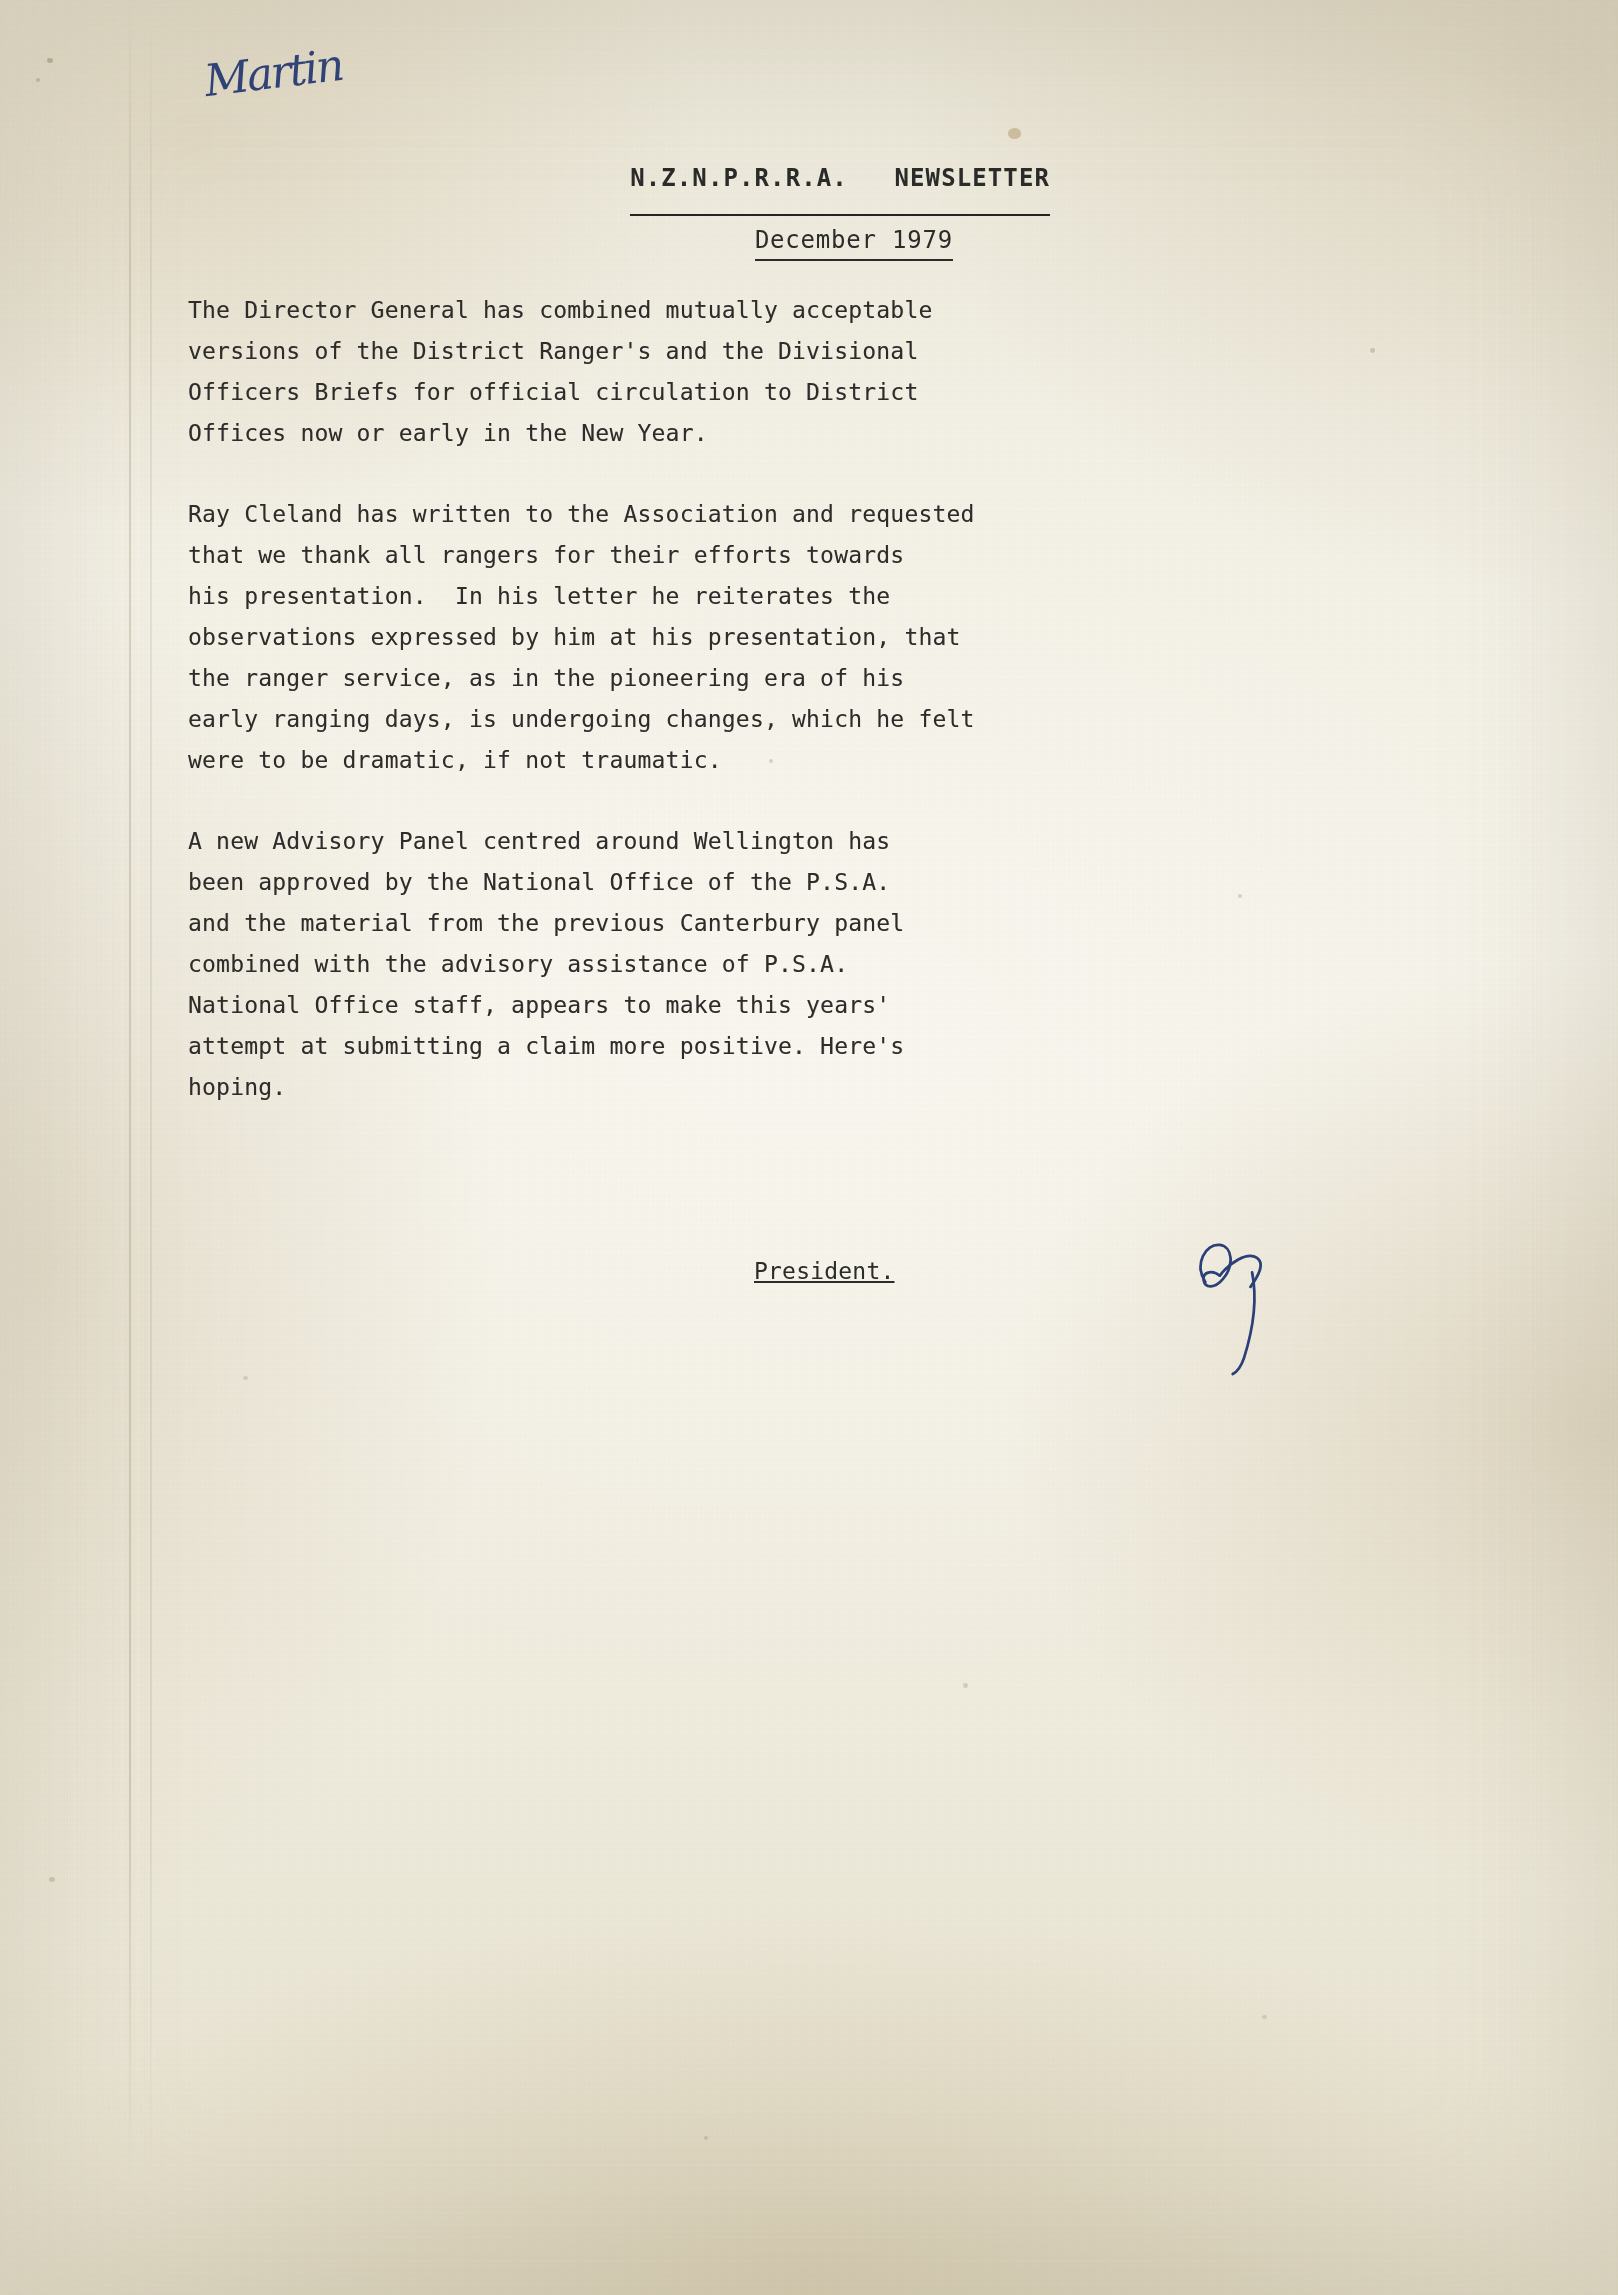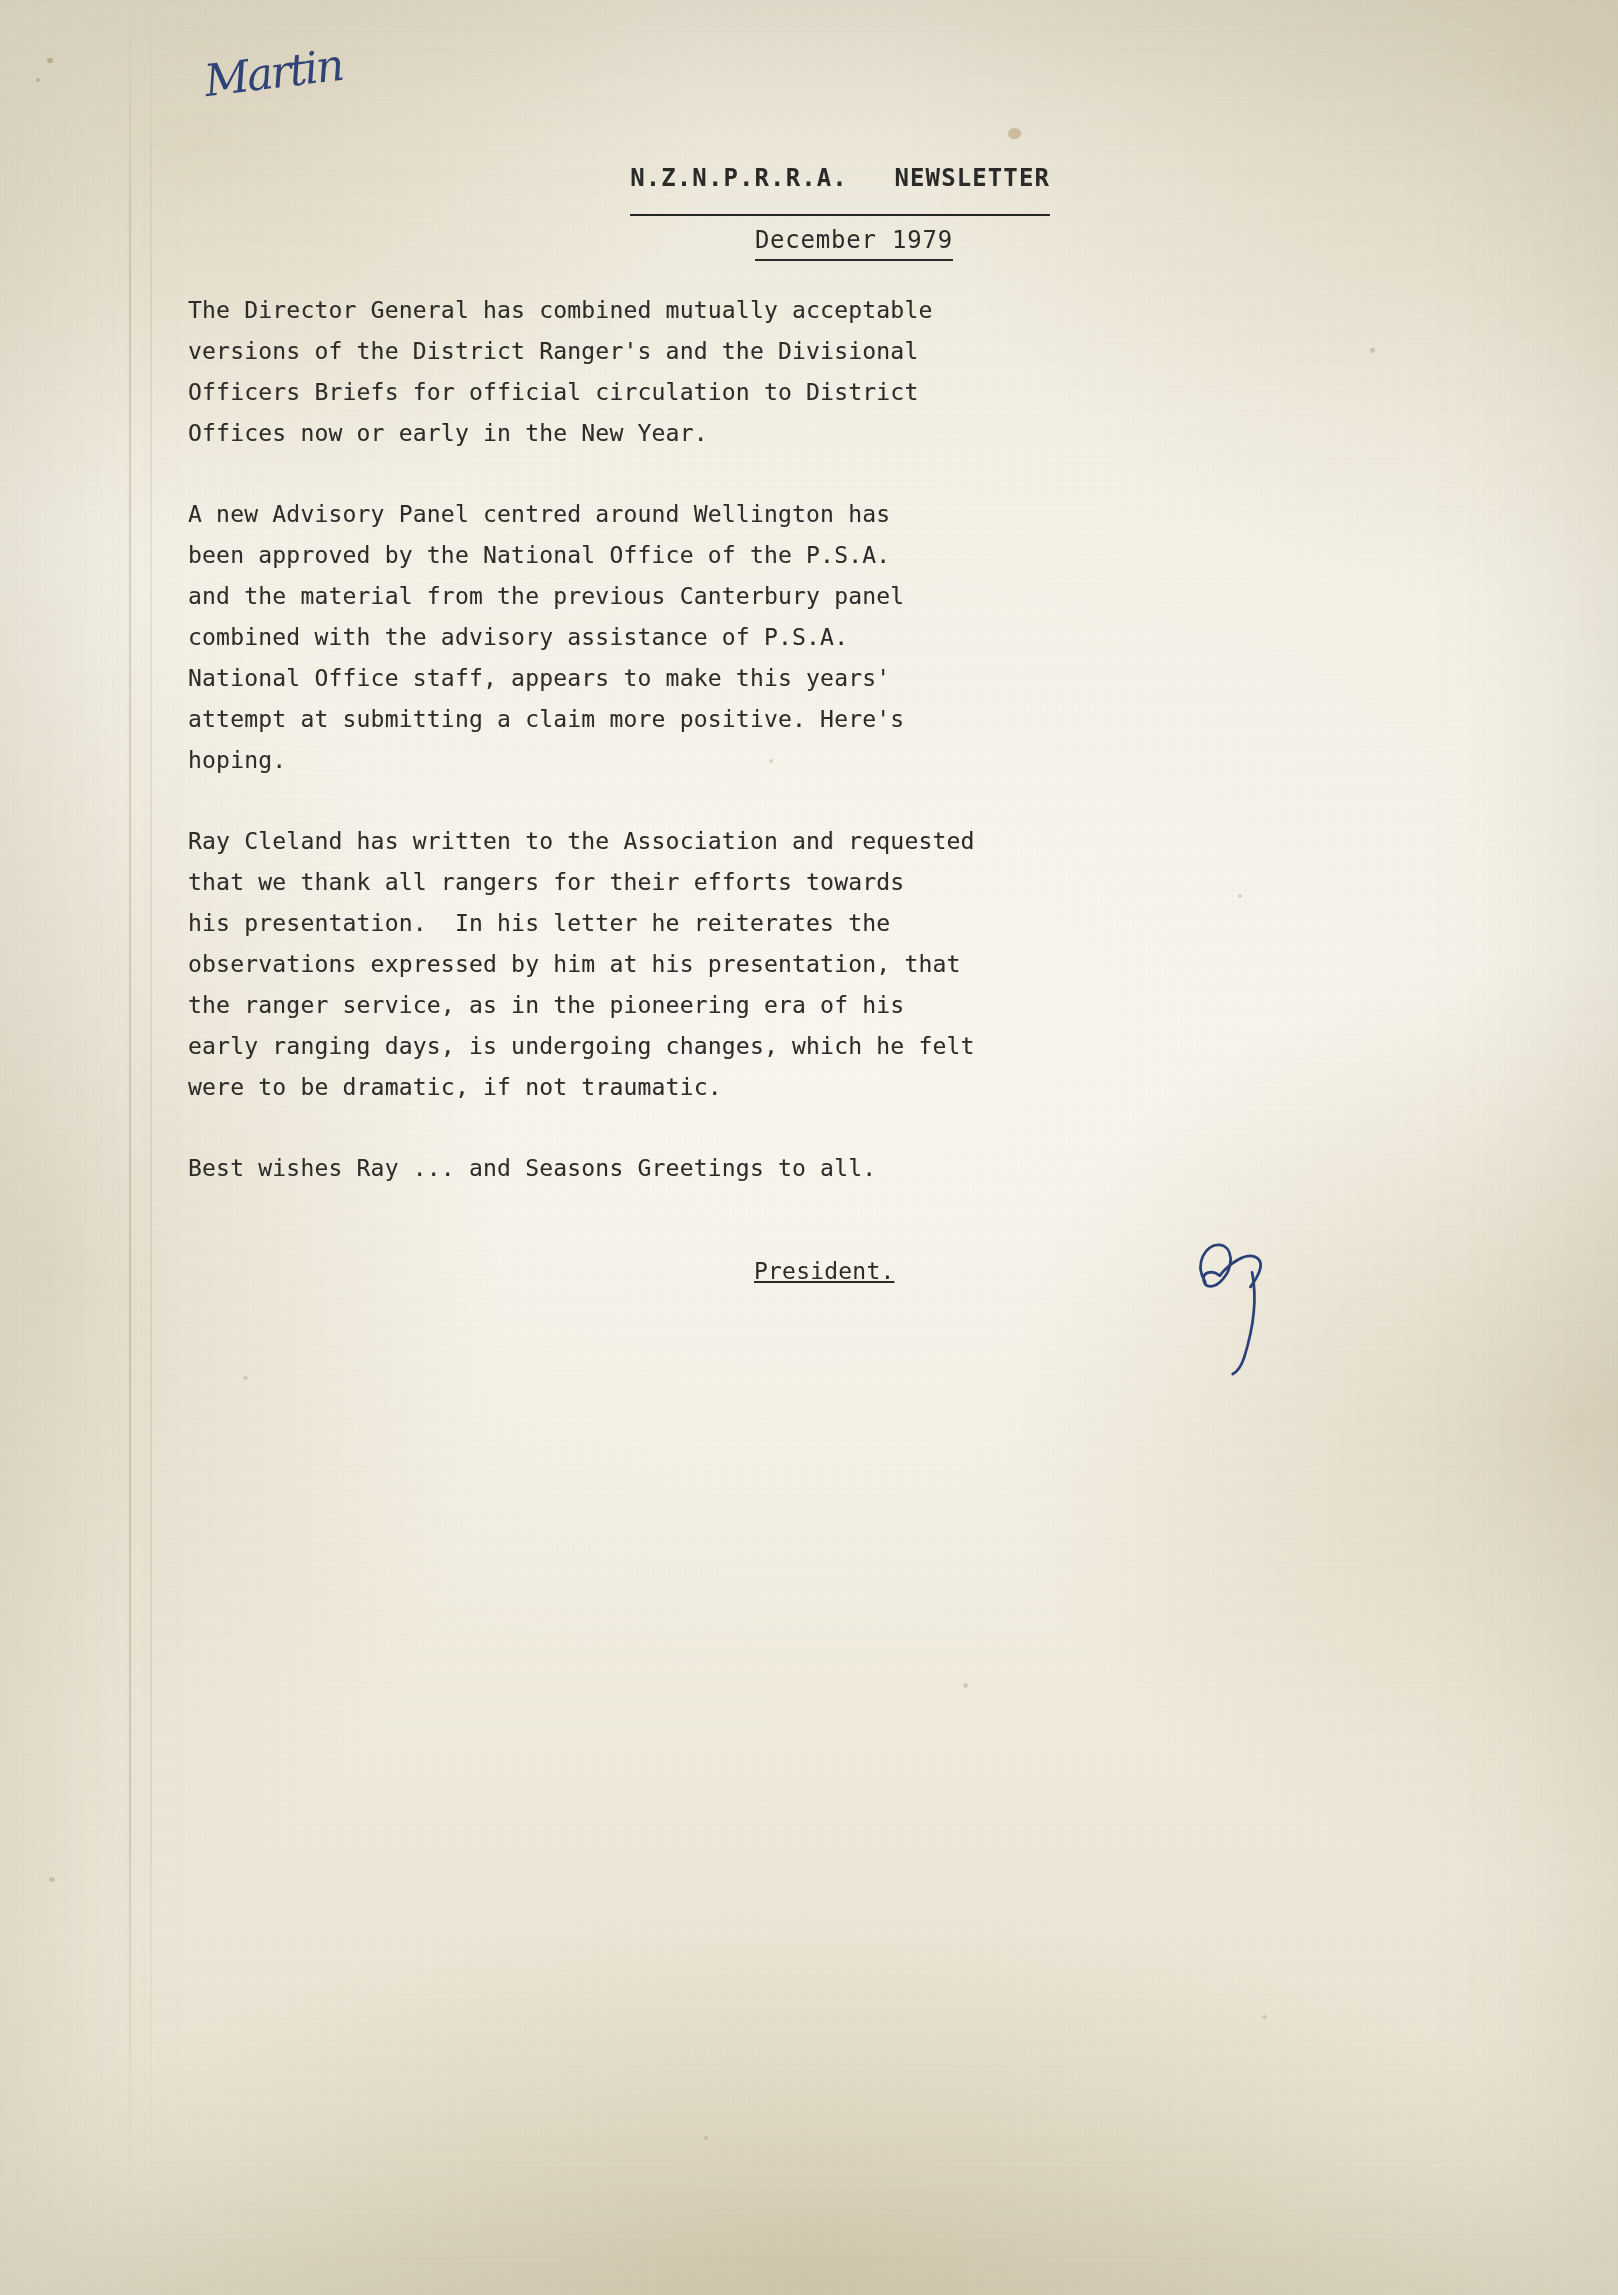--- a/index.html
+++ b/index.html
@@ -184,35 +184,34 @@
 
   <div class="typed date-line">
     <span class="u">December 1979</span>
   </div>
 
   <div class="body-block" style="top:290px;">
     <p>The Director General has combined mutually acceptable
 versions of the District Ranger's and the Divisional
 Officers Briefs for official circulation to District
 Offices now or early in the New Year.</p>
+    <p>Ray Cleland has written to the Association and requested
+that we thank all rangers for their efforts towards
+his presentation.  In his letter he reiterates the
+observations expressed by him at his presentation, that
+the ranger service, as in the pioneering era of his
+early ranging days, is undergoing changes, which he felt
+were to be dramatic, if not traumatic.</p>
     <p>A new Advisory Panel centred around Wellington has
 been approved by the National Office of the P.S.A.
 and the material from the previous Canterbury panel
 combined with the advisory assistance of P.S.A.
 National Office staff, appears to make this years'
 attempt at submitting a claim more positive. Here's
 hoping.</p>
-    <p>Ray Cleland has written to the Association and requested
-that we thank all rangers for their efforts towards
-his presentation.  In his letter he reiterates the
-observations expressed by him at his presentation, that
-the ranger service, as in the pioneering era of his
-early ranging days, is undergoing changes, which he felt
-were to be dramatic, if not traumatic.</p>
-    <p>Best wishes Ray ... and Seasons Greetings to all.</p>
   </div>
 
   <div class="typed president">President.</div>
 
   <svg class="sig-svg" viewBox="0 0 140 190">
     <g fill="none" stroke="#2b3f78" stroke-width="3.4" stroke-linecap="round" stroke-linejoin="round">
       <path d="M40 74 C26 52, 40 26, 58 28 C74 30, 76 54, 62 70 C52 82, 40 82, 38 72 C36 62, 48 58, 58 66"></path>
       <path d="M58 66 C70 50, 92 36, 104 44 C114 51, 106 66, 96 80"></path>
       <path d="M98 62 C104 92, 100 130, 88 168 C84 180, 78 186, 74 188"></path>
     </g>

